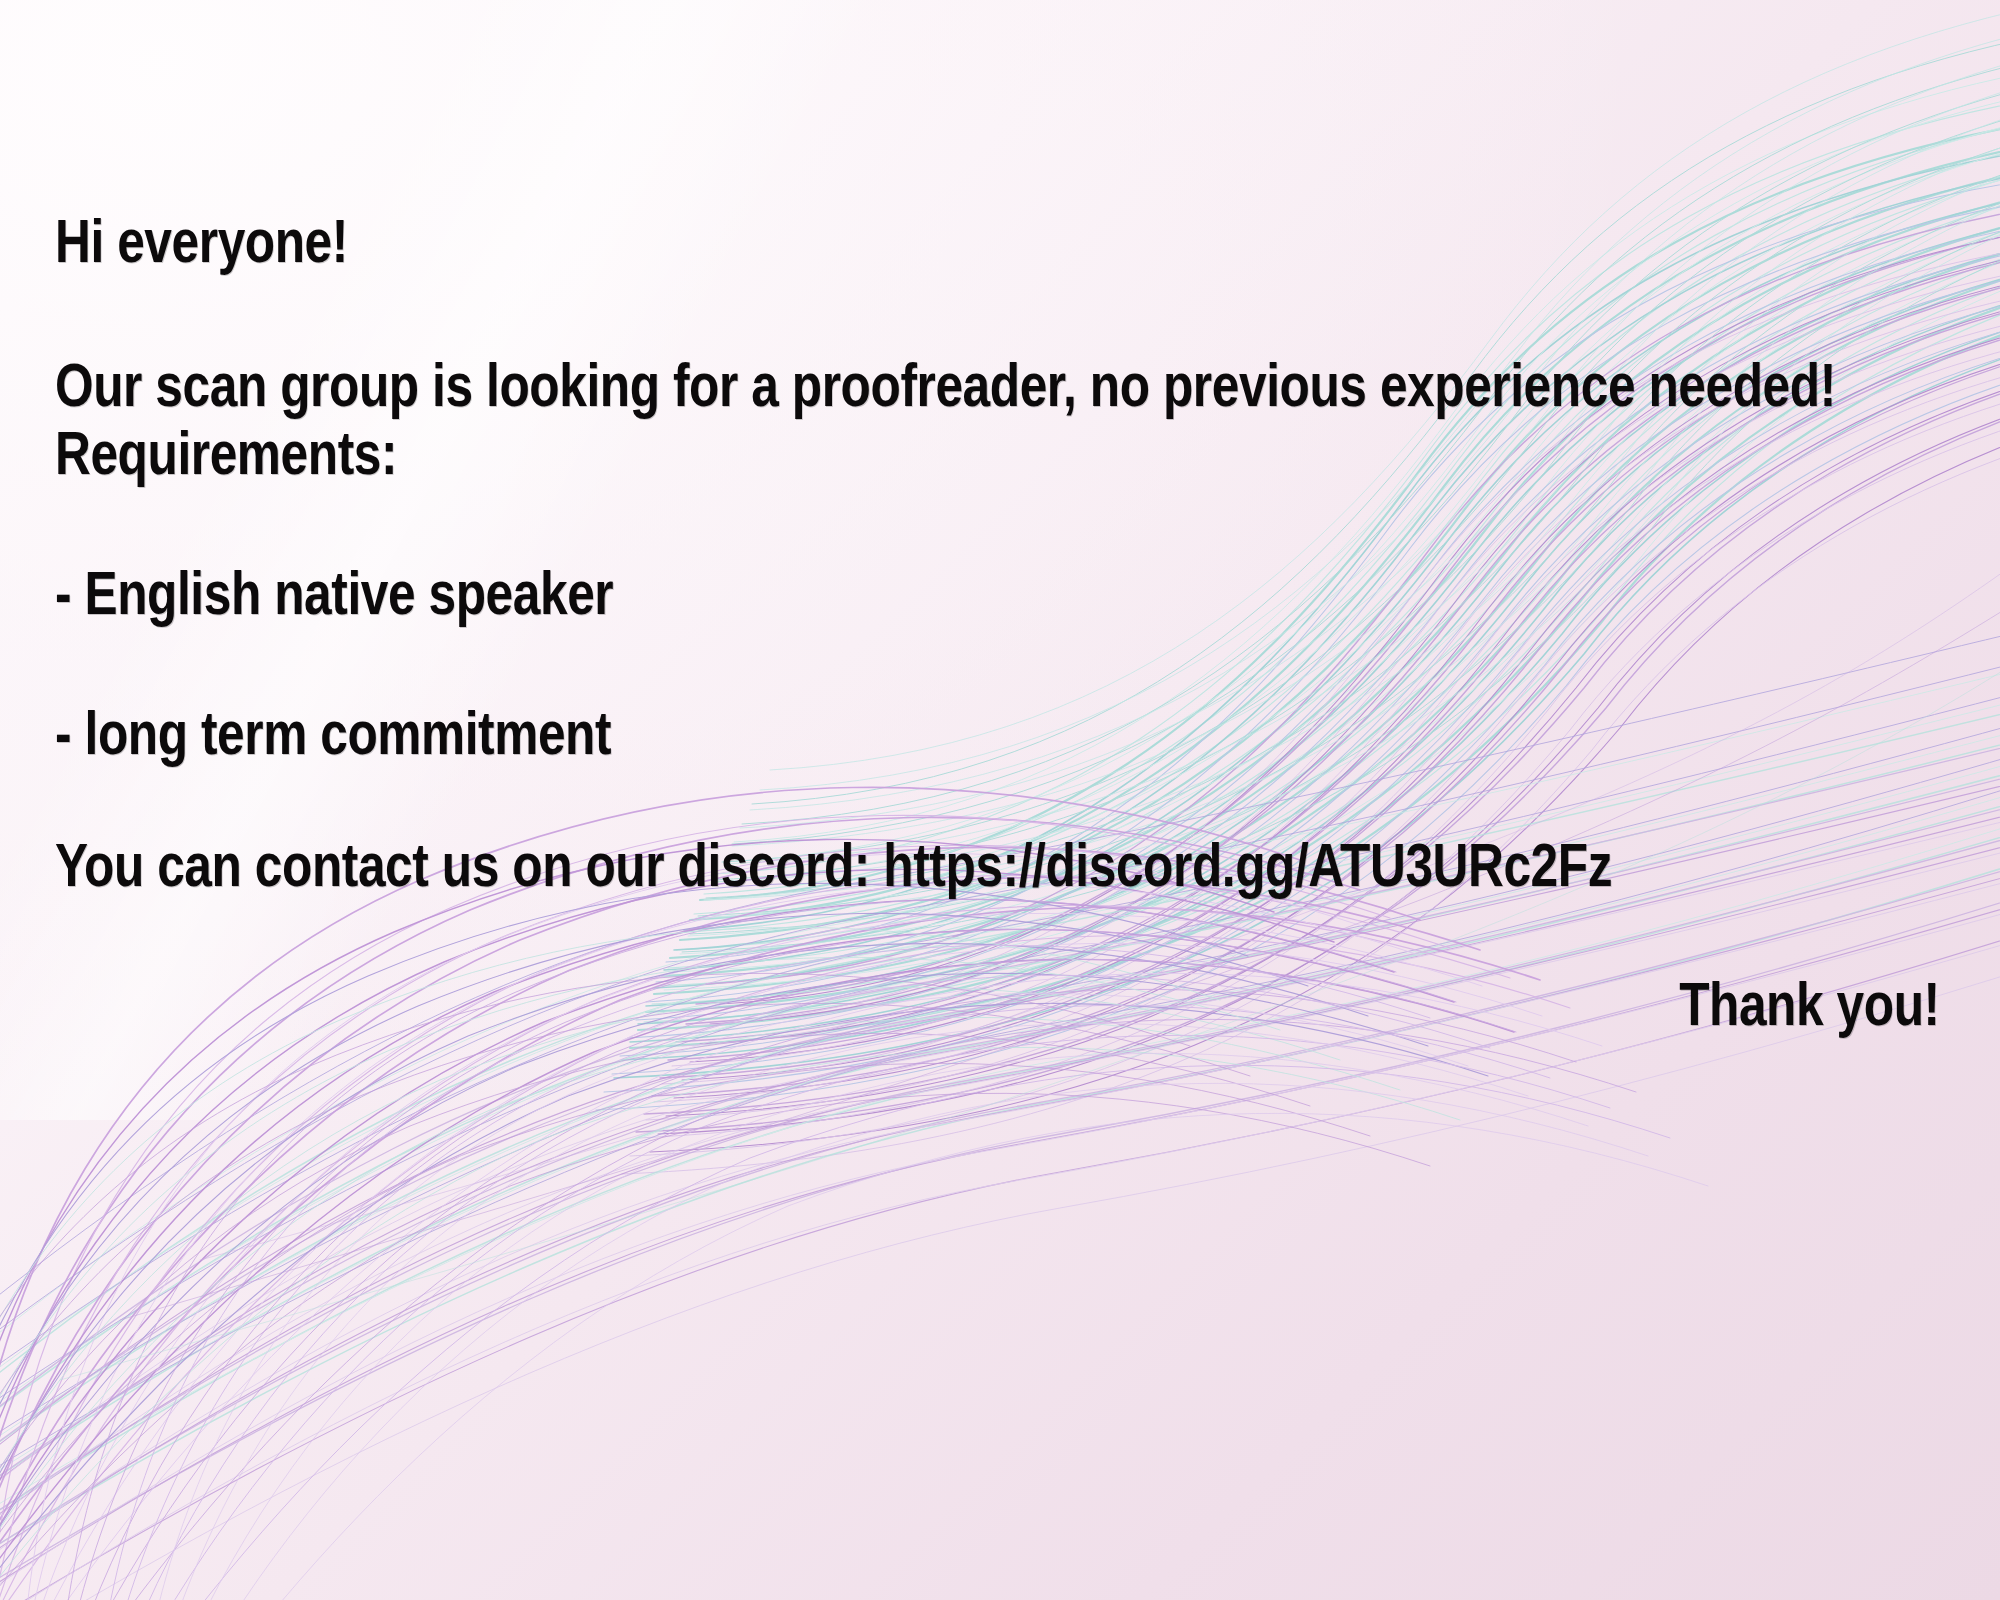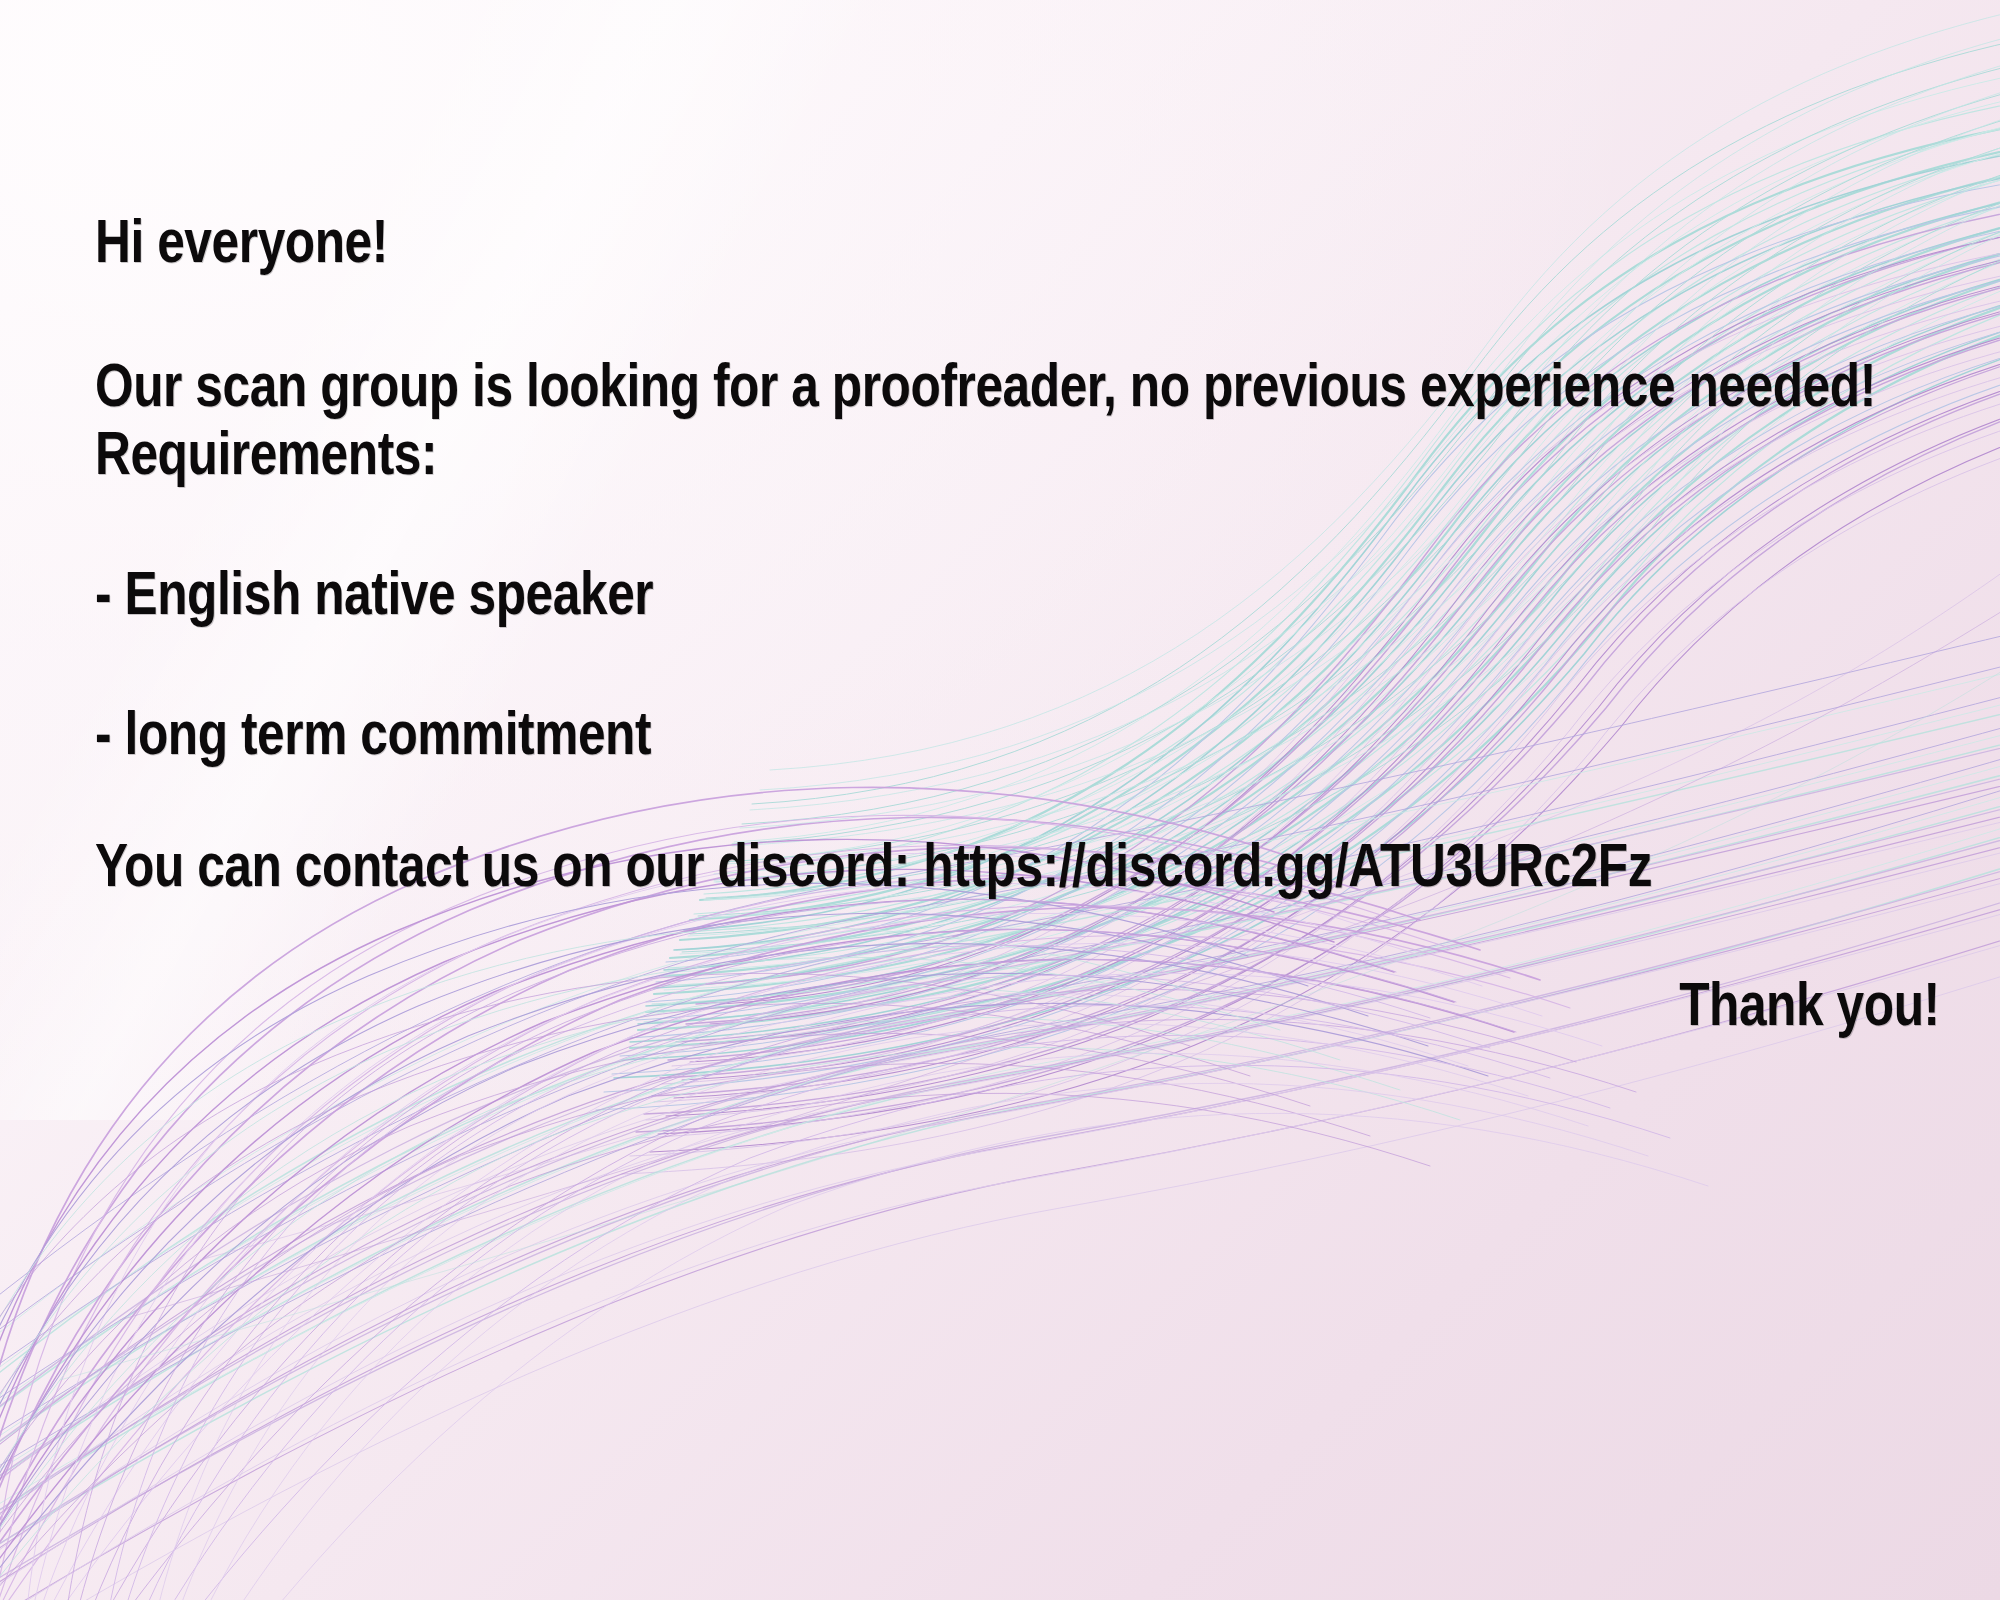--- a/index.html
+++ b/index.html
@@ -40,21 +40,20 @@
     inset: 0;
     width: 2000px;
     height: 1600px;
     pointer-events: none;
   }
 
   #content {
     position: absolute;
     inset: 0;
     padding: 0;
-    margin-left: 40px;
   }
 
   .line {
     position: absolute;
     color: #0c0a0b;
     font-weight: 700;
     font-stretch: condensed;
     transform: scaleX(0.80);
     transform-origin: left center;
     white-space: nowrap;

